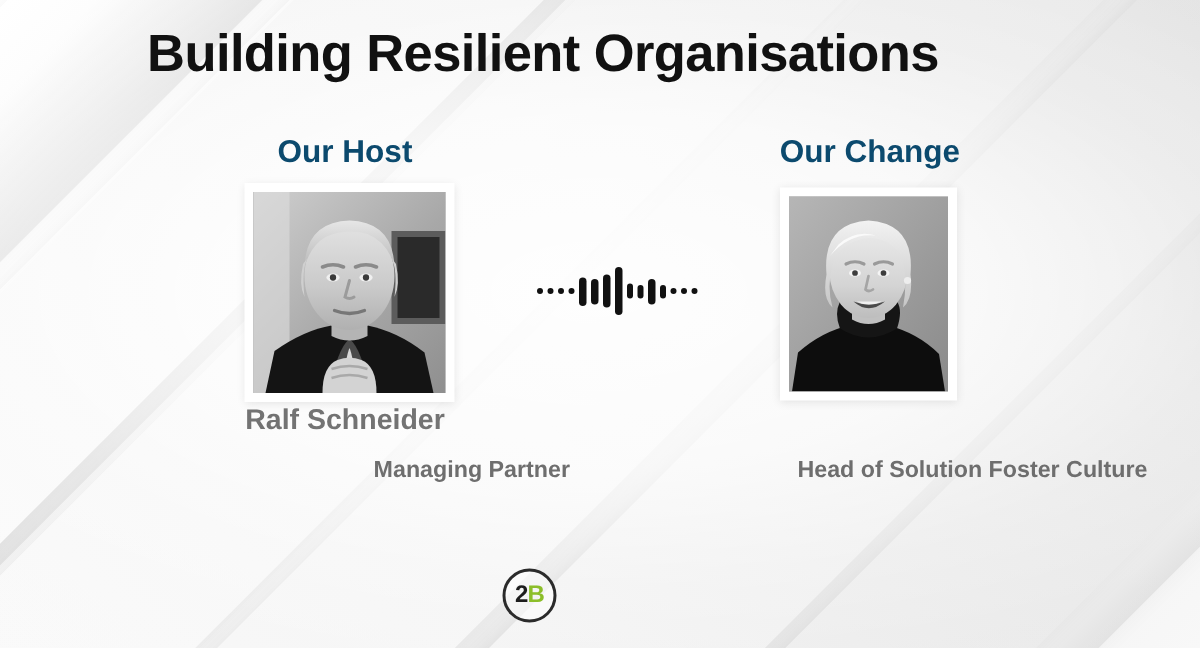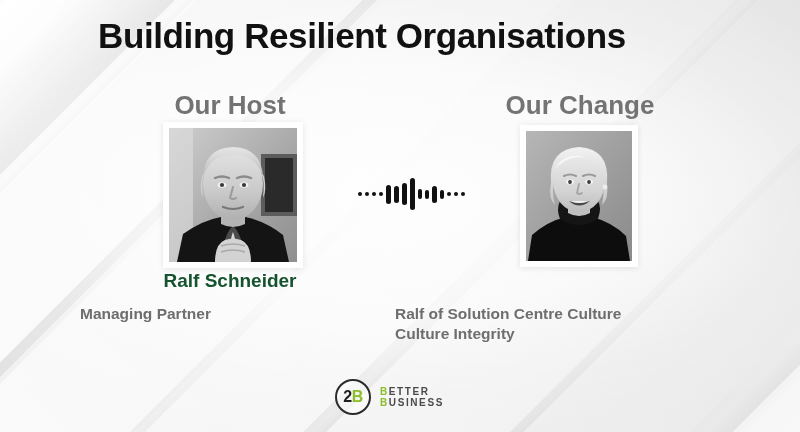--- a/index.html
+++ b/index.html
@@ -71,23 +71,23 @@
     font-size: 35px;
     font-weight: bold;
     color: #111111;
     letter-spacing: -0.4px;
     white-space: nowrap;
   }
 
   .role-label {
     position: absolute;
     top: 90px;
-    font-size: 26px;
-    font-weight: bold;
-    color: #737373;
+    font-size: 21px;
+    font-weight: bold;
+    color: #0c4a6e;
     text-align: center;
     width: 280px;
   }
   .role-host   { left: 90px; }
   .role-expert { left: 440px; }
 
   .photo-frame {
     position: absolute;
     background: #ffffff;
     padding: 6px;
@@ -104,36 +104,36 @@
   }
   .photo-host .photo   { width: 128px; height: 134px; }
   .photo-expert .photo { width: 106px; height: 130px; }
 
   .photo svg { display: block; }
 
   .person-name {
     position: absolute;
     font-size: 19px;
     font-weight: bold;
-    color: #14532d;
+    color: #737373;
     text-align: center;
   }
   .name-host {
     left: 80px; top: 270px; width: 300px;
   }
   .name-expert {
     left: 430px; top: 270px; width: 300px;
   }
 
   .person-role {
     position: absolute;
     font-size: 15.5px;
     font-weight: bold;
     color: #6e6e6e;
-    text-align: left;
+    text-align: right;
     line-height: 20px;
   }
   .role-host-text {
     left: 80px; top: 304px; width: 300px;
   }
   .role-expert-text {
     left: 395px; top: 304px; width: 370px;
   }
 
   
@@ -351,29 +351,24 @@
           <path d="M43 70 Q53 79 64 70 Q53 74 43 70 Z" fill="#4a4a4a"></path>
           <path d="M45 70 Q53 74 62 70 Z" fill="#f0f0f0"></path>
 
           <circle cx="79" cy="56" r="2.4" fill="#ededed"></circle>
         </svg>
       </div>
     </div>
 
 
     <div class="person-role role-expert-text">
-        <div>Ralf of Solution Centre Culture</div>
-        <div>Culture Integrity</div>
+        <div>Head of Solution Foster Culture</div>
       </div>
 
     <div class="logo">
       <div class="logo-mark">
         <span class="logo-2">2</span>
           <span class="logo-b">B</span>
       </div>
-      <div class="logo-words">
-        <div><span class="lead">B</span><span>ETTER</span></div>
-        <div><span class="lead">B</span><span>USINESS</span></div>
-      </div>
     </div>
 
   </div>
 </div>
 
 </body></html>

